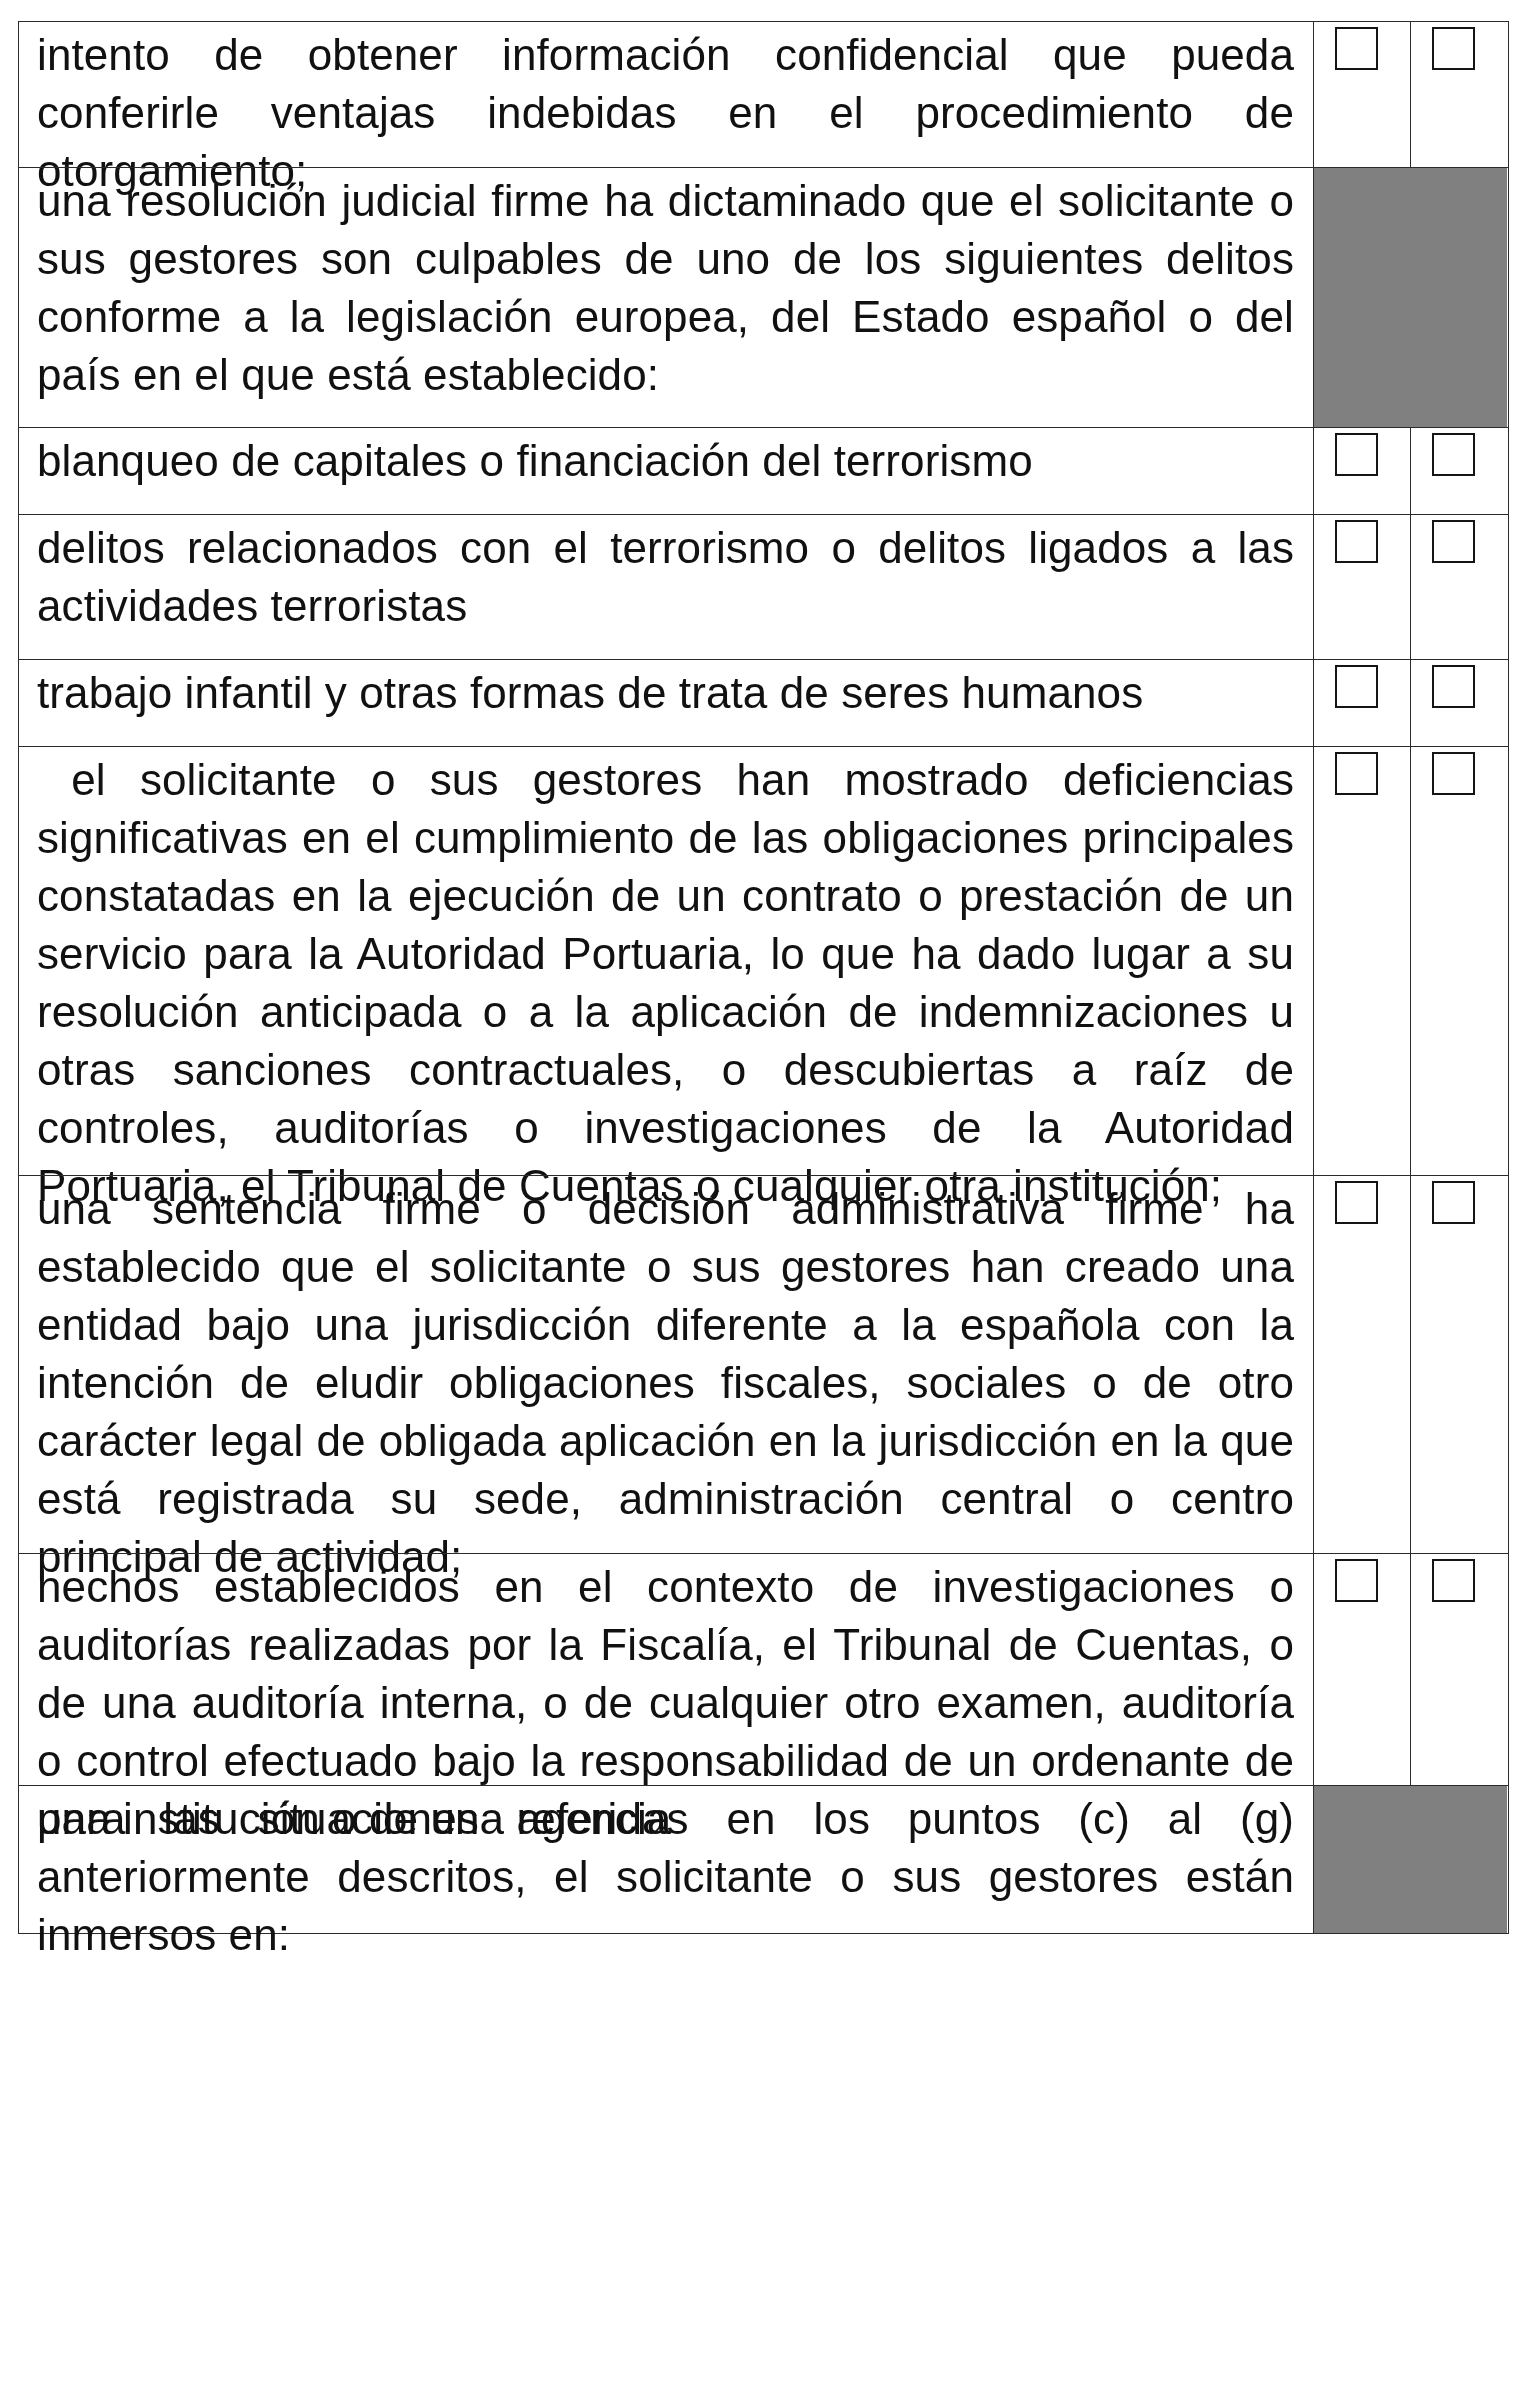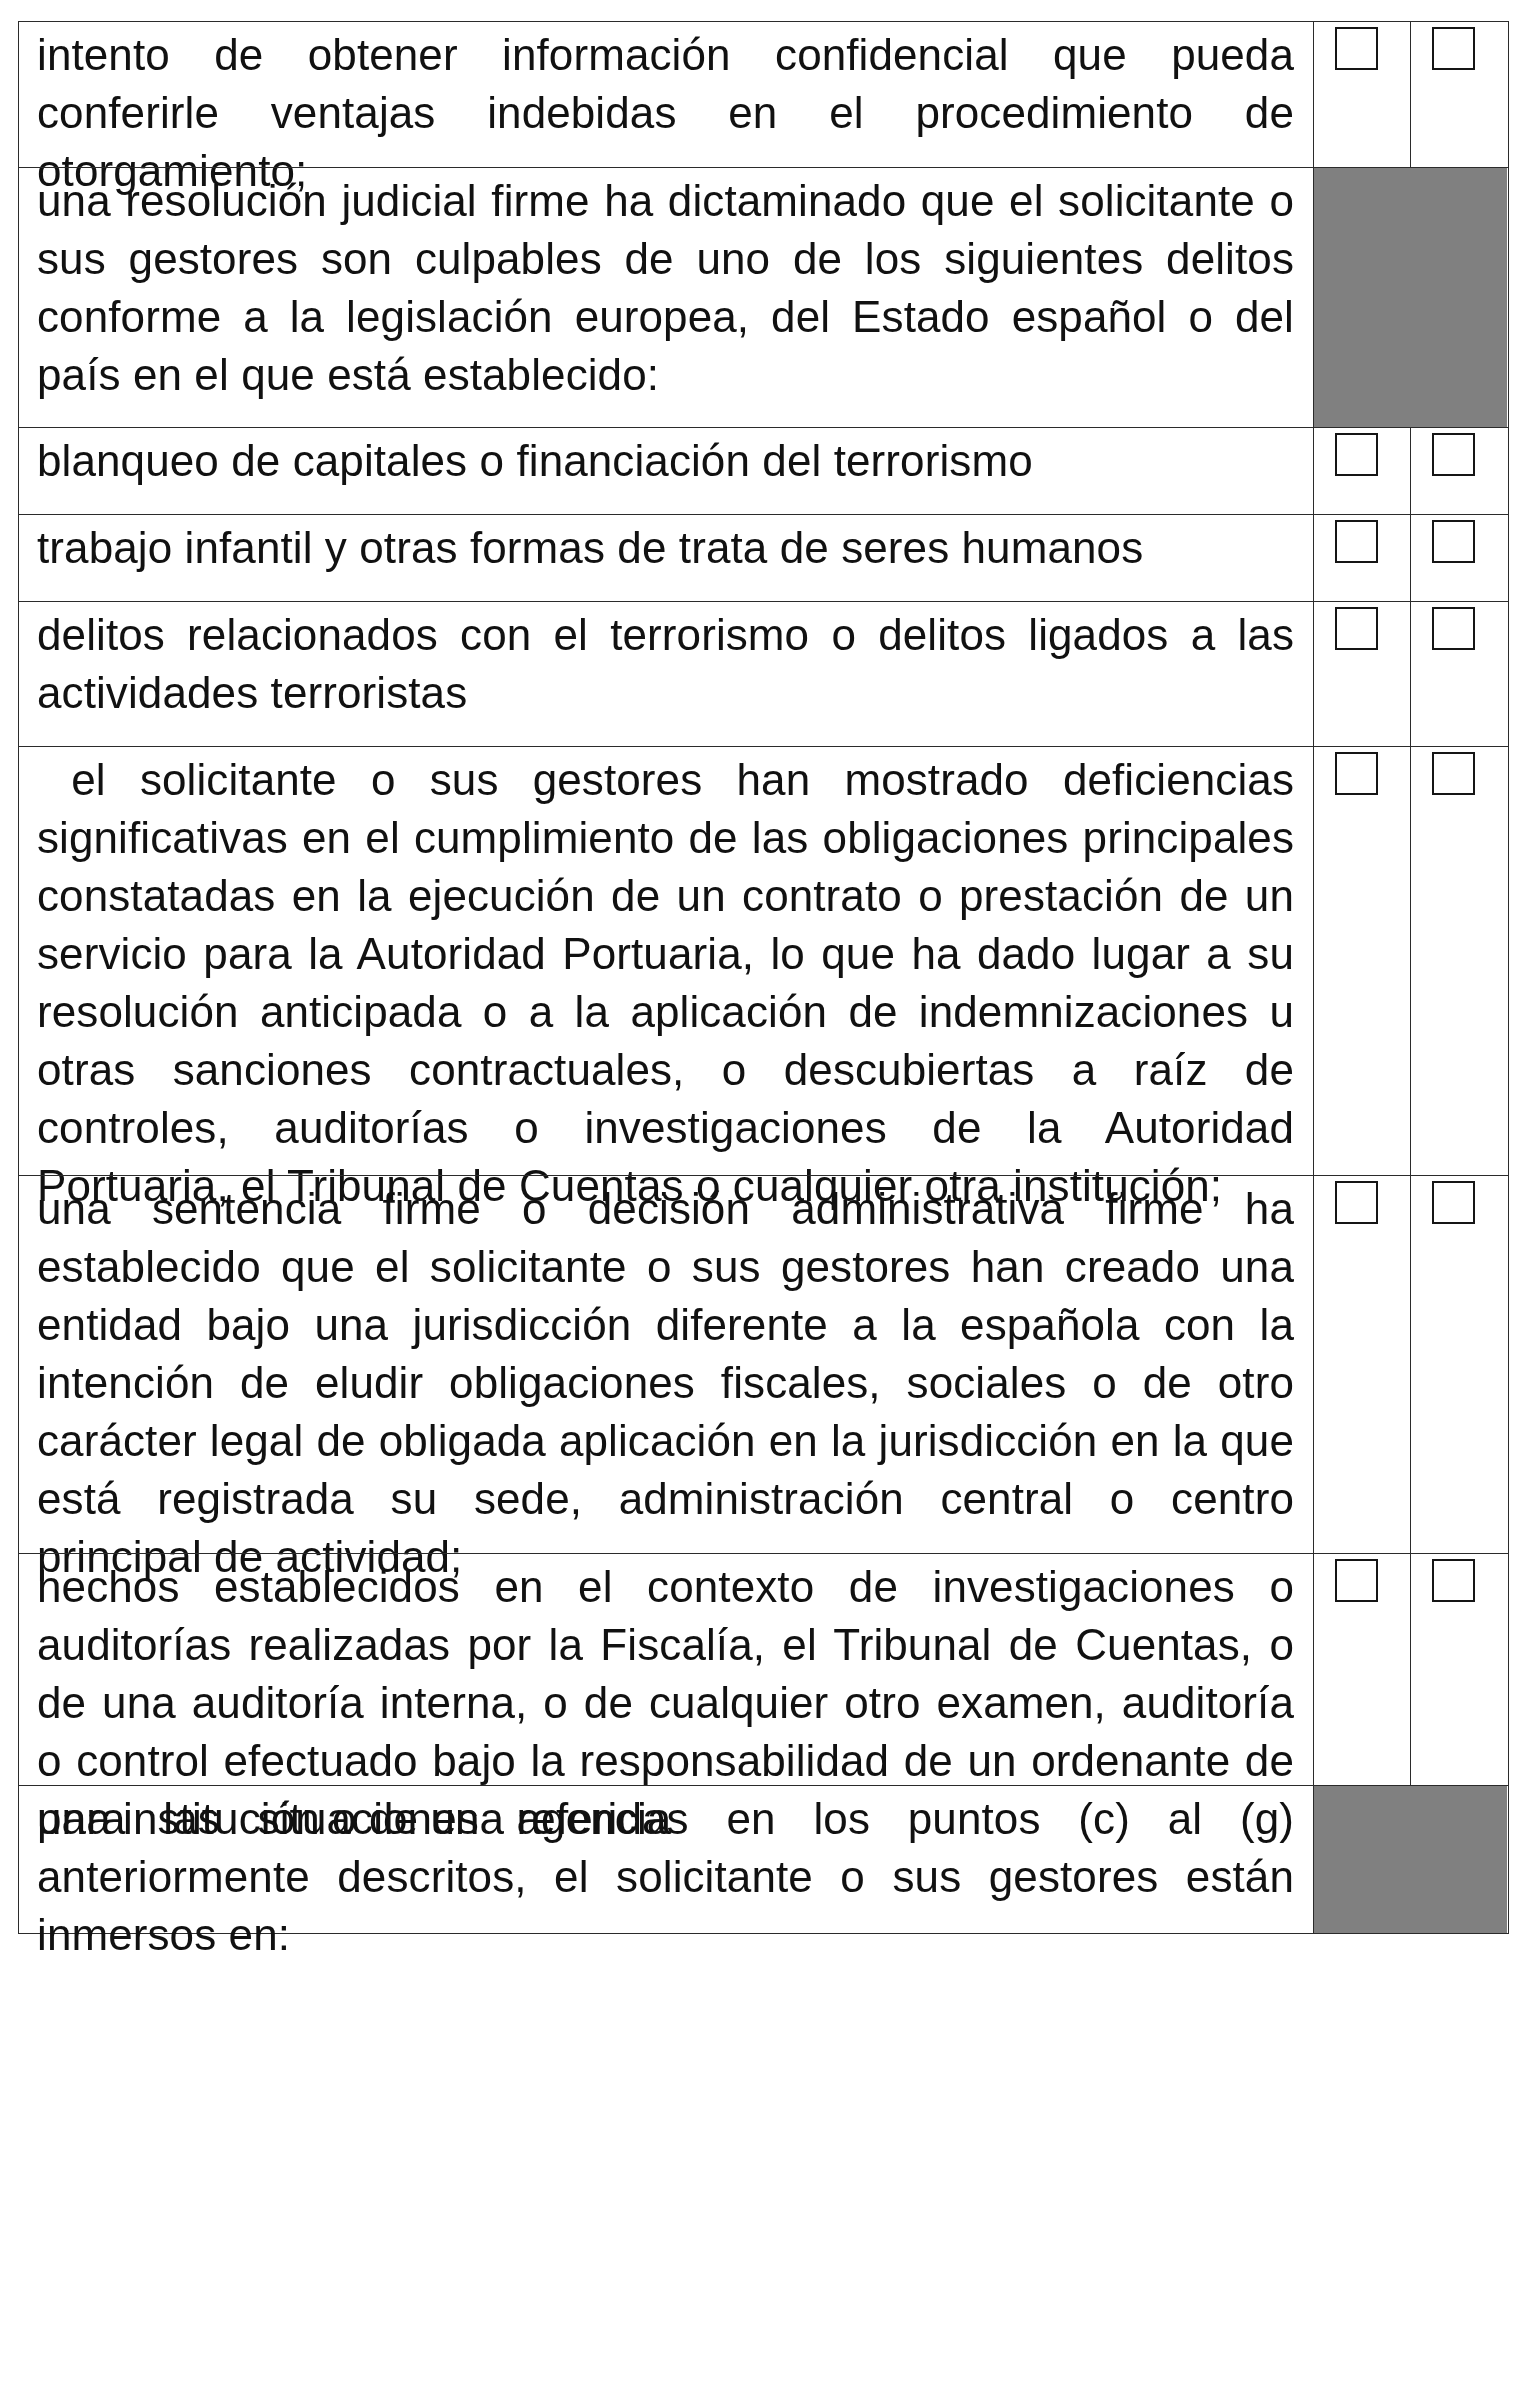--- a/index.html
+++ b/index.html
@@ -38,31 +38,31 @@
   </div>
   <div class="row" style="height:87px">
     <div class="txt">blanqueo de capitales o financiación del terrorismo</div>
     <div class="col a">
         <div class="cb"></div>
       </div>
     <div class="col b">
         <div class="cb"></div>
       </div>
   </div>
-  <div class="row" style="height:87px">
-    <div class="txt">trabajo infantil y otras formas de trata de seres humanos</div>
+  <div class="row" style="height:145px">
+    <div class="txt">delitos relacionados con el terrorismo o delitos ligados a las actividades terroristas</div>
     <div class="col a">
         <div class="cb"></div>
       </div>
     <div class="col b">
         <div class="cb"></div>
       </div>
   </div>
-  <div class="row" style="height:145px">
-    <div class="txt">delitos relacionados con el terrorismo o delitos ligados a las actividades terroristas</div>
+  <div class="row" style="height:87px">
+    <div class="txt">trabajo infantil y otras formas de trata de seres humanos</div>
     <div class="col a">
         <div class="cb"></div>
       </div>
     <div class="col b">
         <div class="cb"></div>
       </div>
   </div>
   <div class="row" style="height:429px">
     <div class="txt" style="white-space:pre-wrap"> el solicitante o sus gestores han mostrado deficiencias significativas en el cumplimiento de las obligaciones principales constatadas en la ejecución de un contrato o prestación de un servicio para la Autoridad Portuaria, lo que ha dado lugar a su resolución anticipada o a la aplicación de indemnizaciones u otras sanciones contractuales, o descubiertas a raíz de controles, auditorías o investigaciones de la Autoridad Portuaria, el Tribunal de Cuentas o cualquier otra institución;</div>
     <div class="col a">

